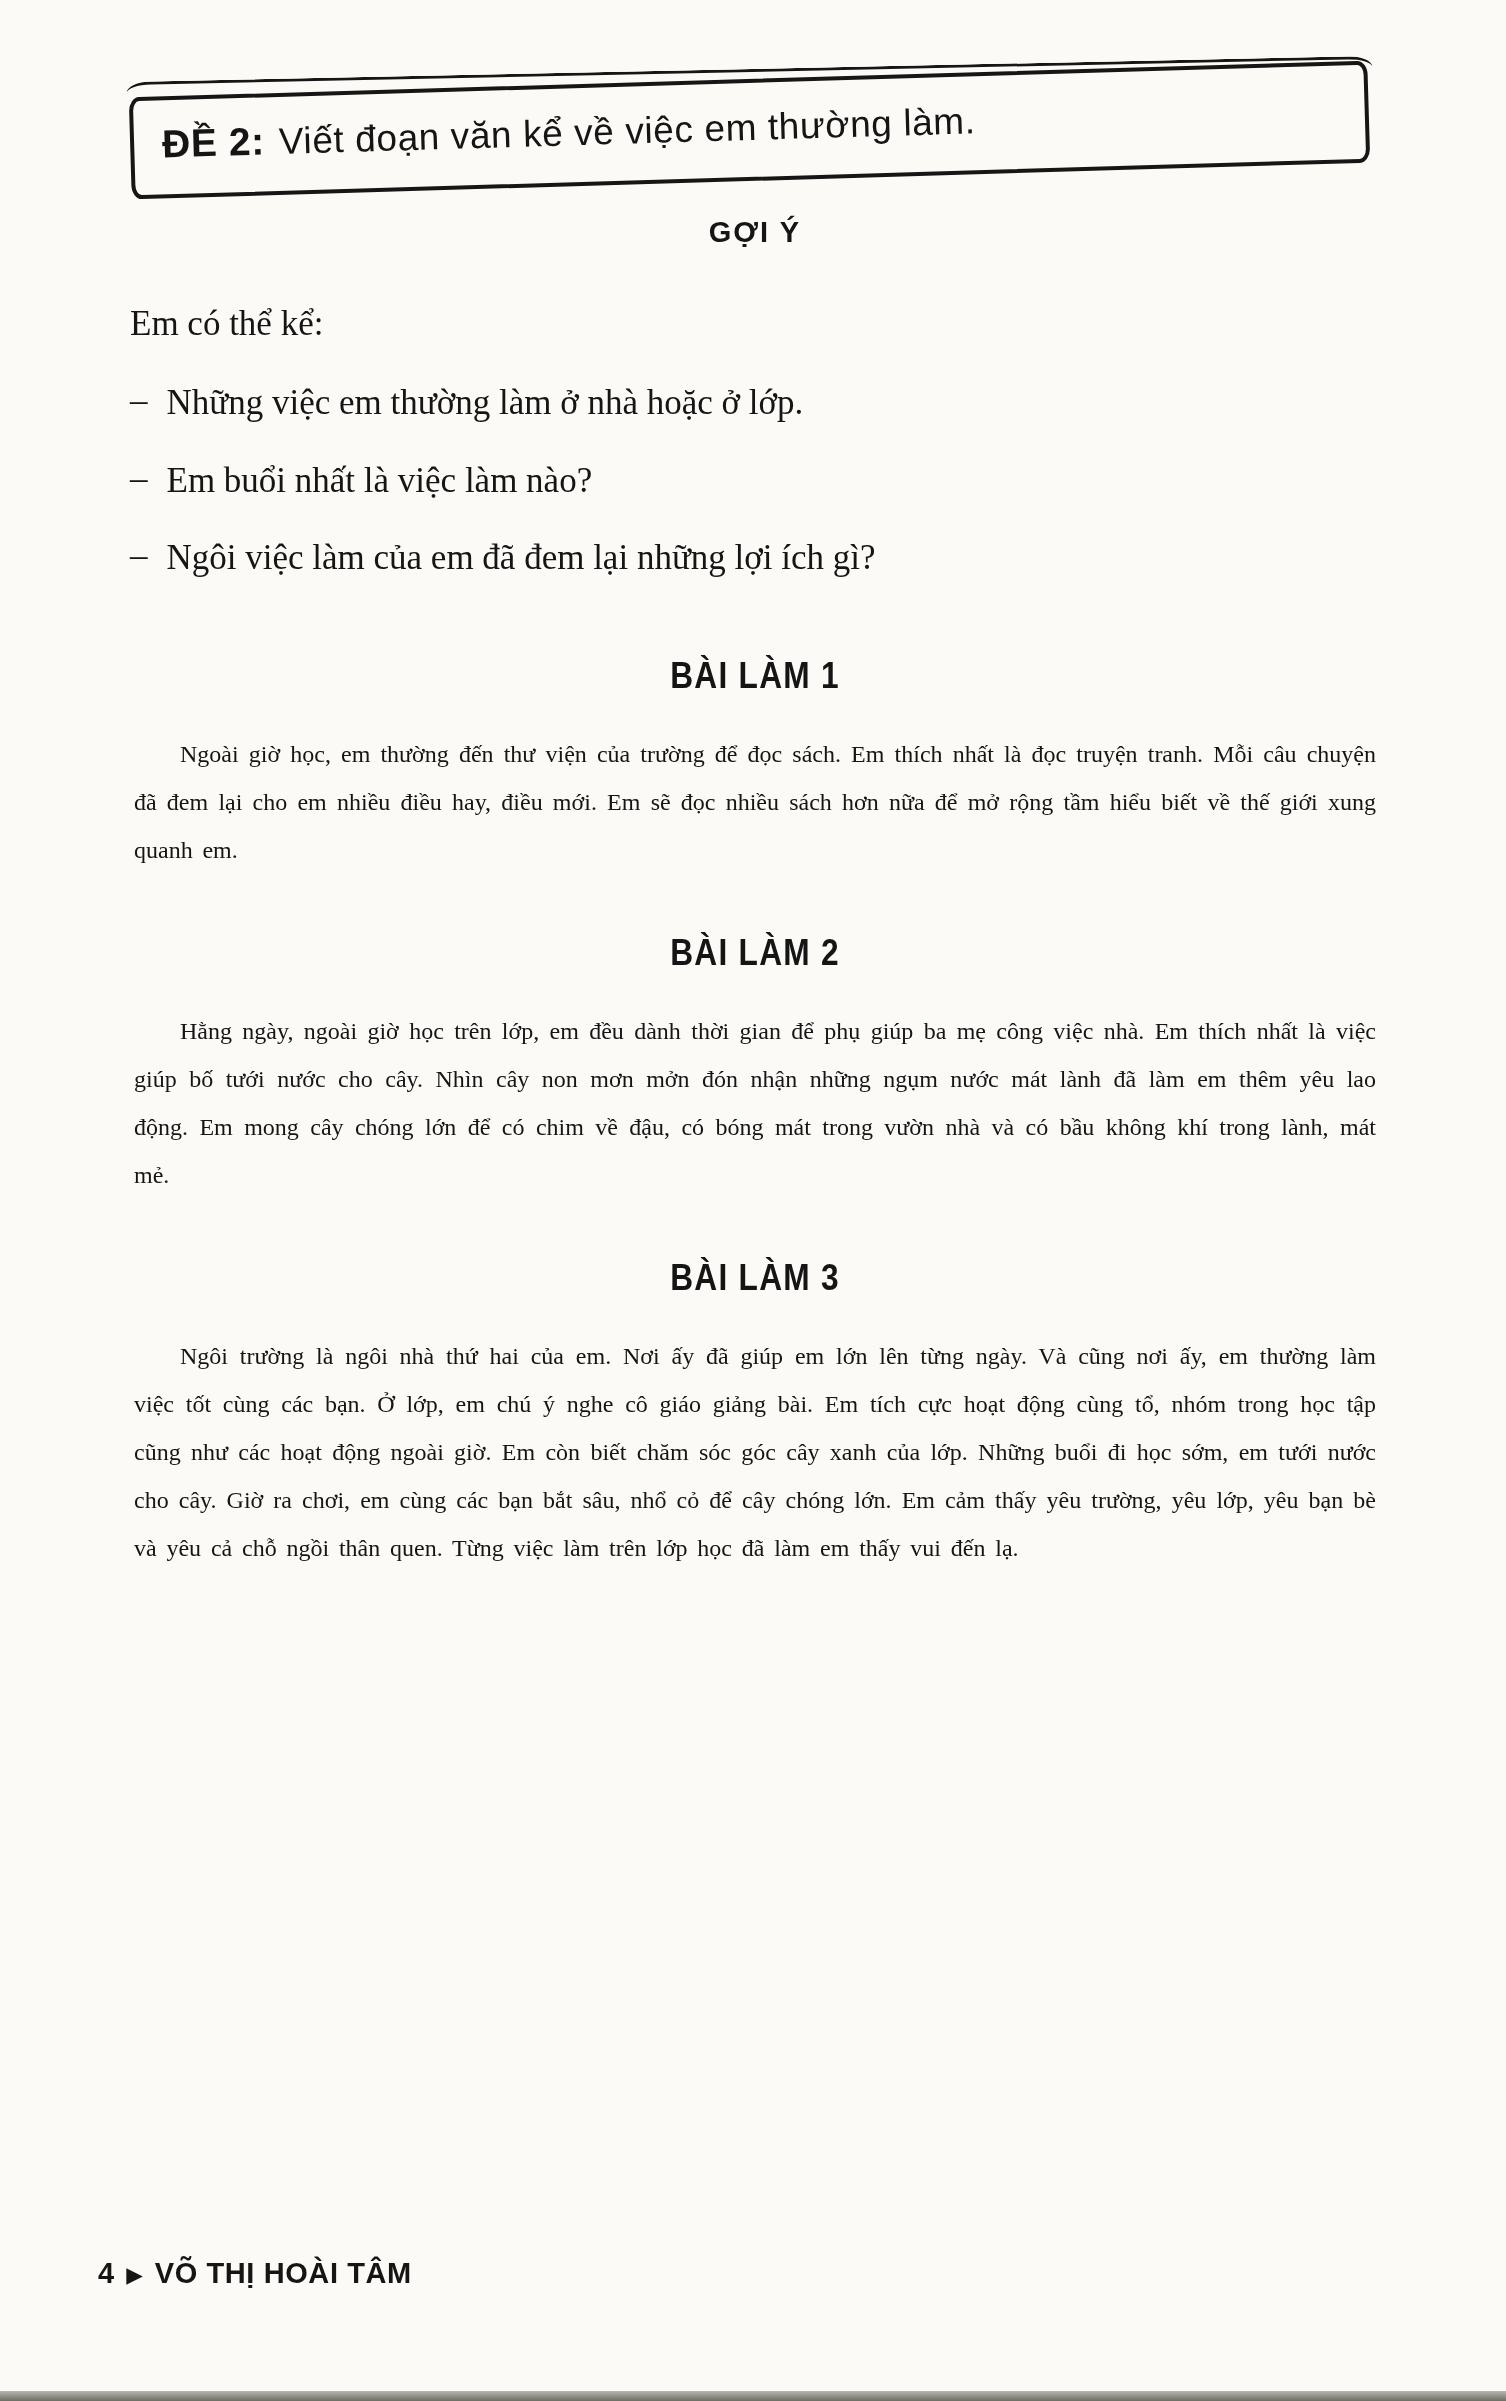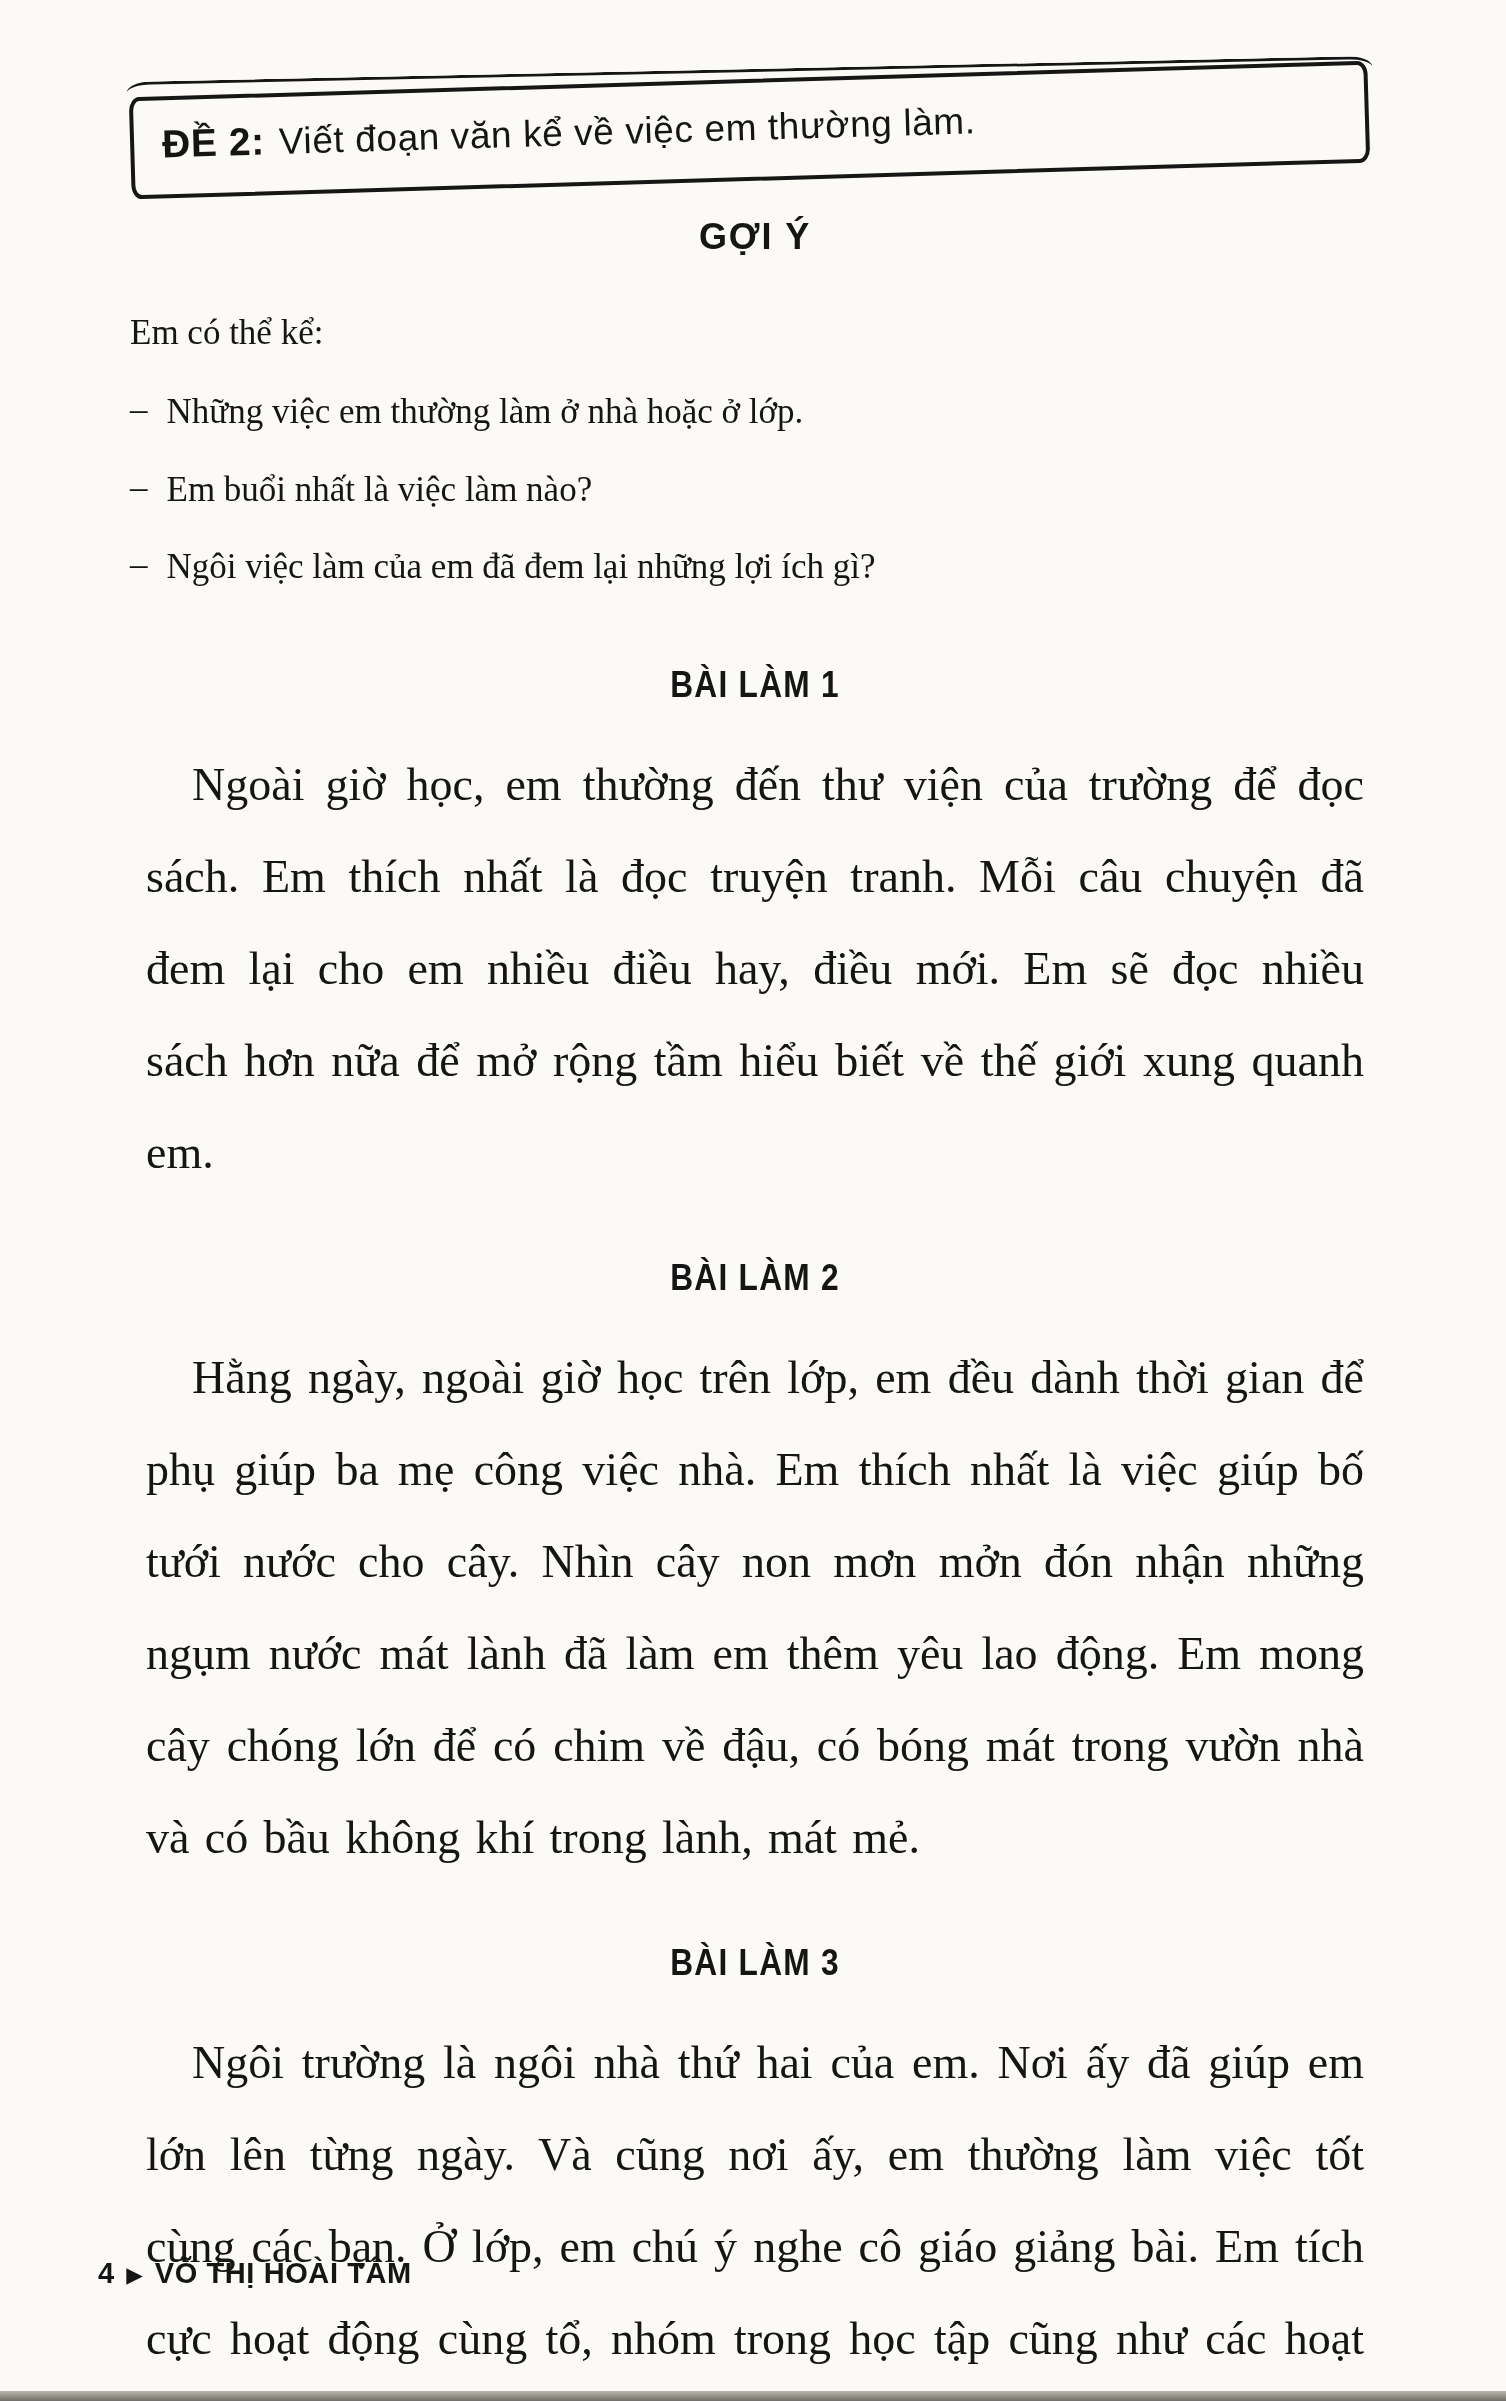--- a/index.html
+++ b/index.html
@@ -54,21 +54,21 @@
     font-weight: 700;
     font-size: 39px;
     margin-right: 14px;
   }
 
   
   .goiy-heading {
     text-align: center;
     font-family: "Liberation Sans", "DejaVu Sans", sans-serif;
     font-weight: 700;
-    font-size: 36px;
+    font-size: 29px;
     letter-spacing: 1.9px;
     margin: 35px 0 38px 0;
   }
   .essay-heading {
     text-align: center;
     font-family: "Liberation Sans", "DejaVu Sans", sans-serif;
     font-weight: 700;
     font-size: 33px;
     letter-spacing: 1.3px;
     margin: 60px 0 35px 0;
@@ -88,26 +88,26 @@
     white-space: nowrap;
   }
   .hint-marker {
     display: inline-block;
     margin-right: 19px;
     transform: translateY(-2.5px);
   }
 
   
   .essay-body {
-    font-size: 46px;
+    font-size: 24px;
     line-height: 2.0;
     text-align: justify;
     text-indent: 46px;
     word-spacing: 3.8px;
-    margin: 16px;
+    margin: 4px;
   }
 
   
   .footer {
     position: absolute;
     left: 98px;
     bottom: 111px;
     font-family: "Liberation Sans", "DejaVu Sans", sans-serif;
     font-size: 29px;
     letter-spacing: 0.6px;

